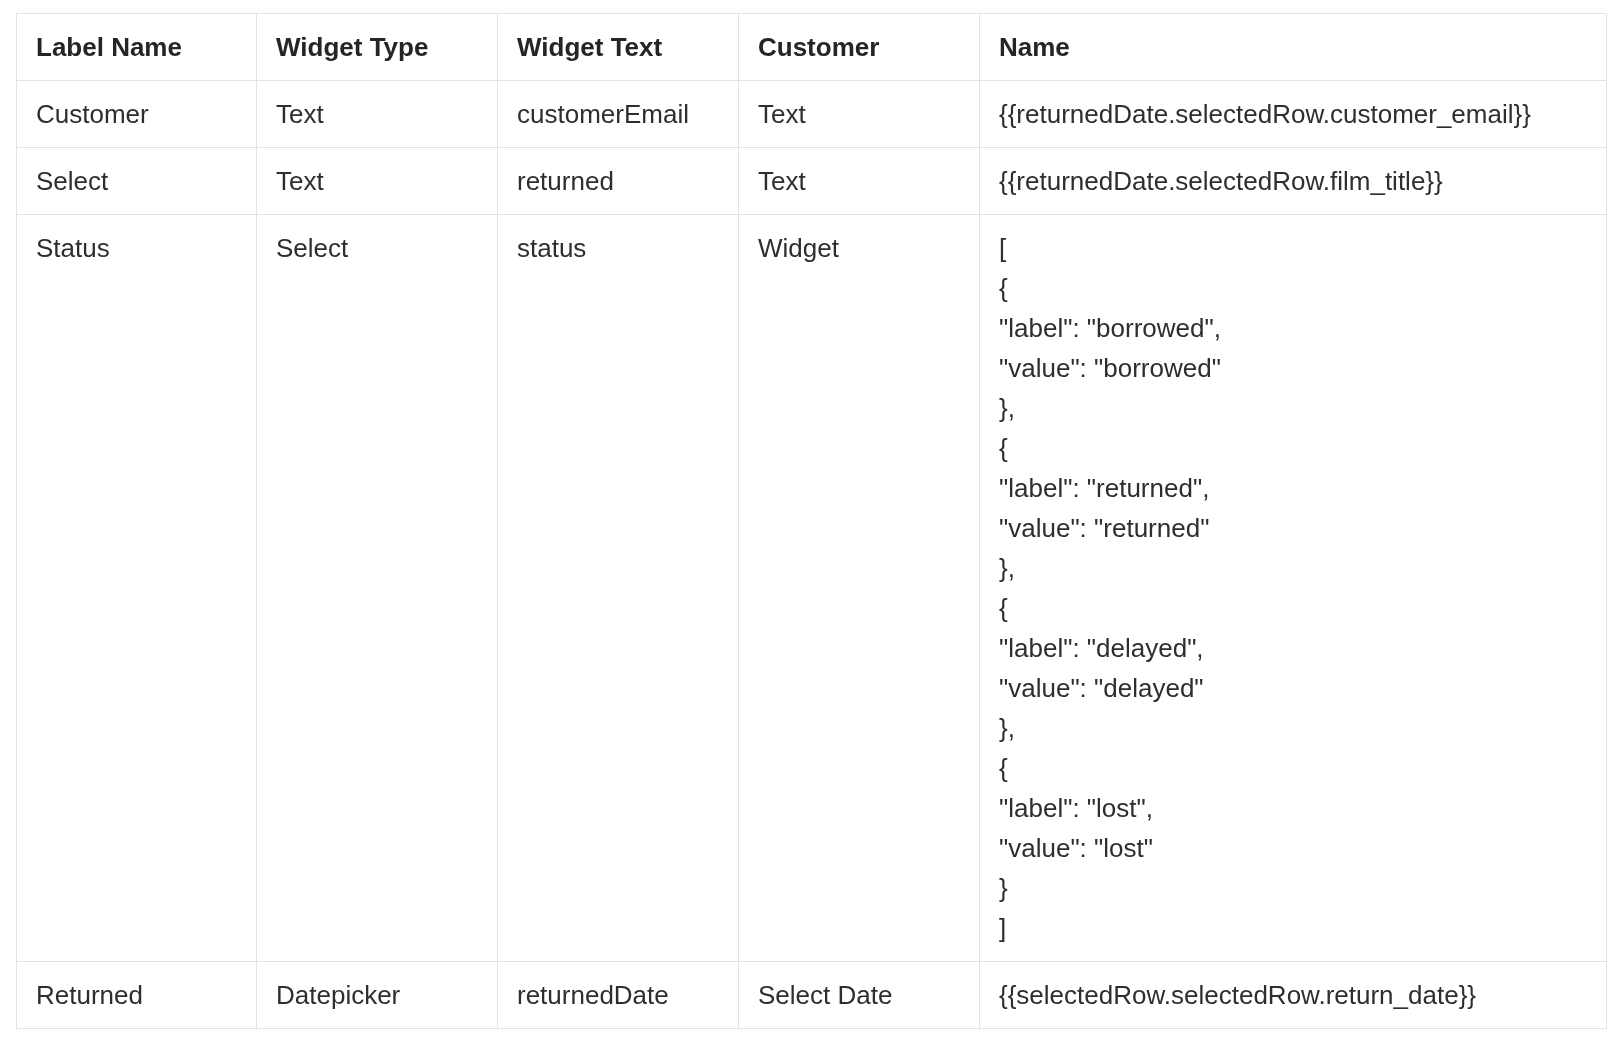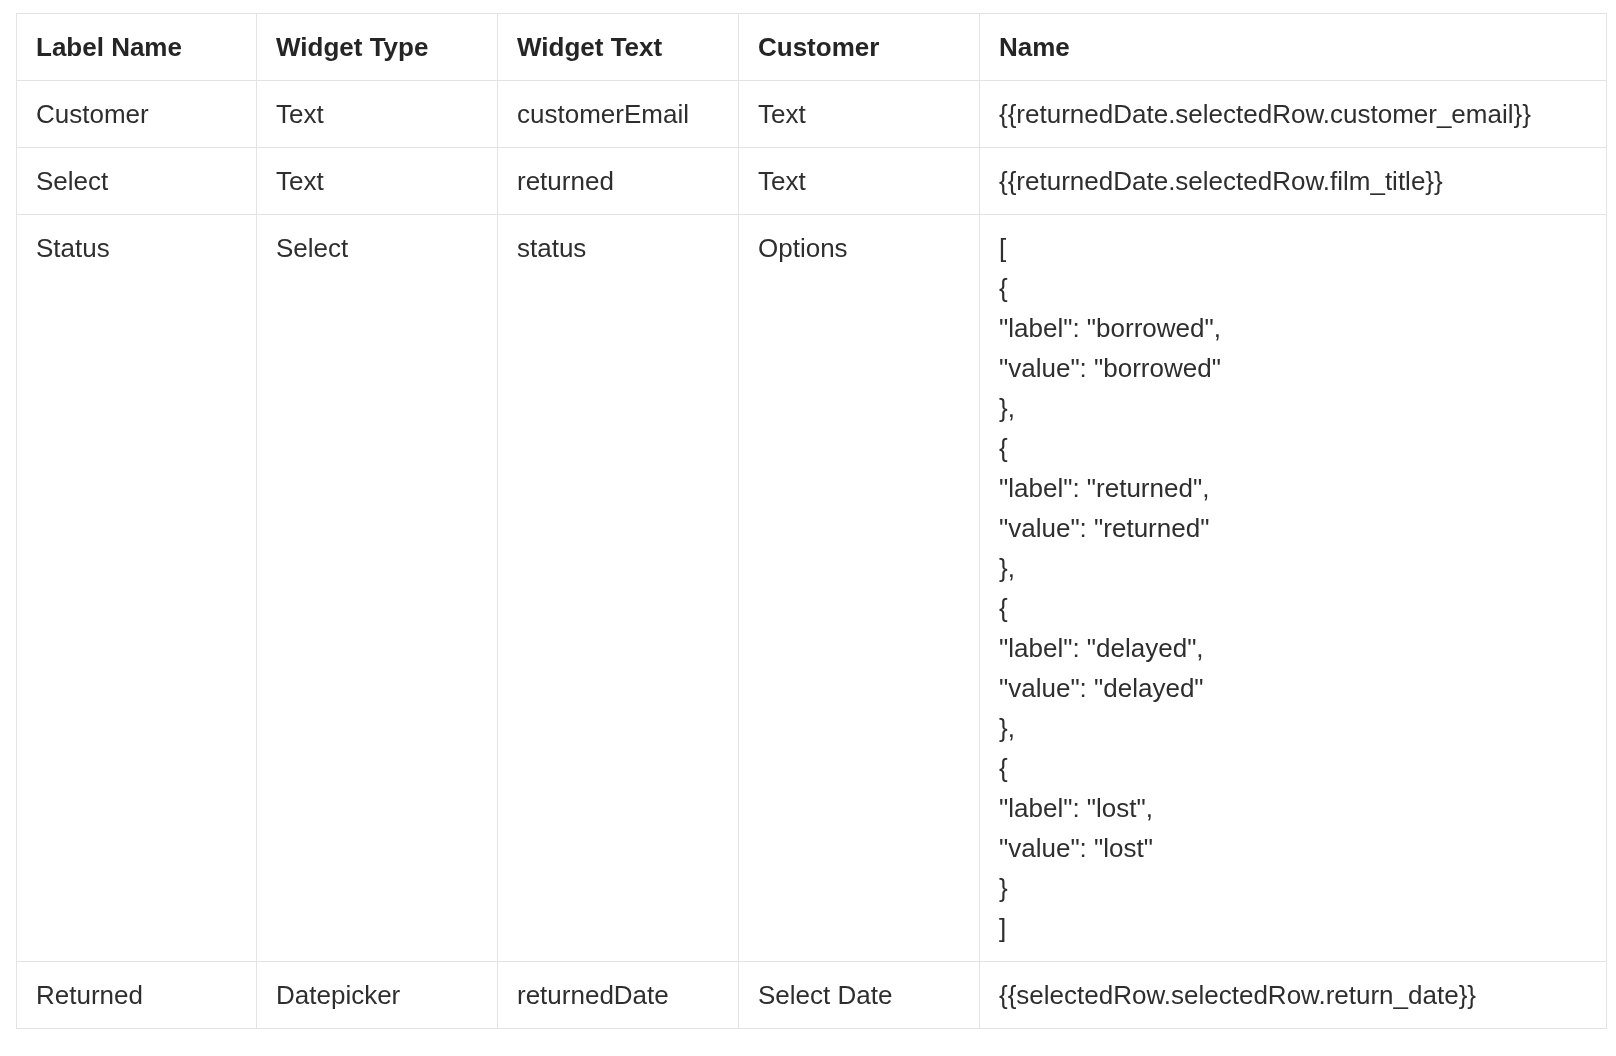--- a/index.html
+++ b/index.html
@@ -75,21 +75,21 @@
       <td class="strong">Select</td>
       <td>Text</td>
       <td>returned</td>
       <td>Text</td>
       <td class="value-cell">{{returnedDate.selectedRow.film_title}}</td>
     </tr>
     <tr>
       <td class="strong">Status</td>
       <td>Select</td>
       <td>status</td>
-      <td>Options</td>
+      <td>Widget</td>
       <td class="value-cell">[
 {
 "label": "borrowed",
 "value": "borrowed"
 },
 {
 "label": "returned",
 "value": "returned"
 },
 {

